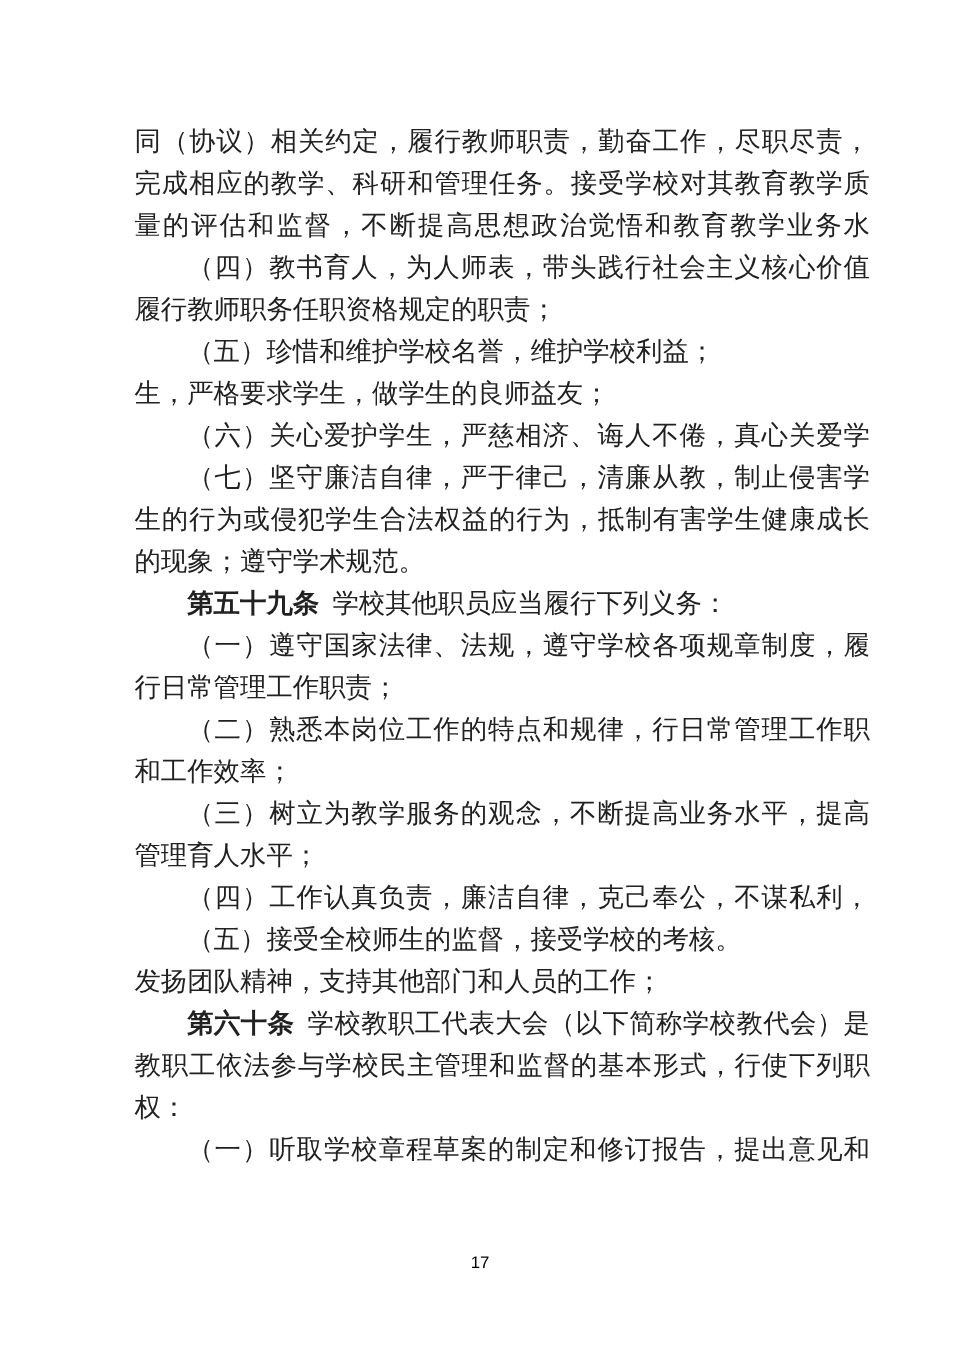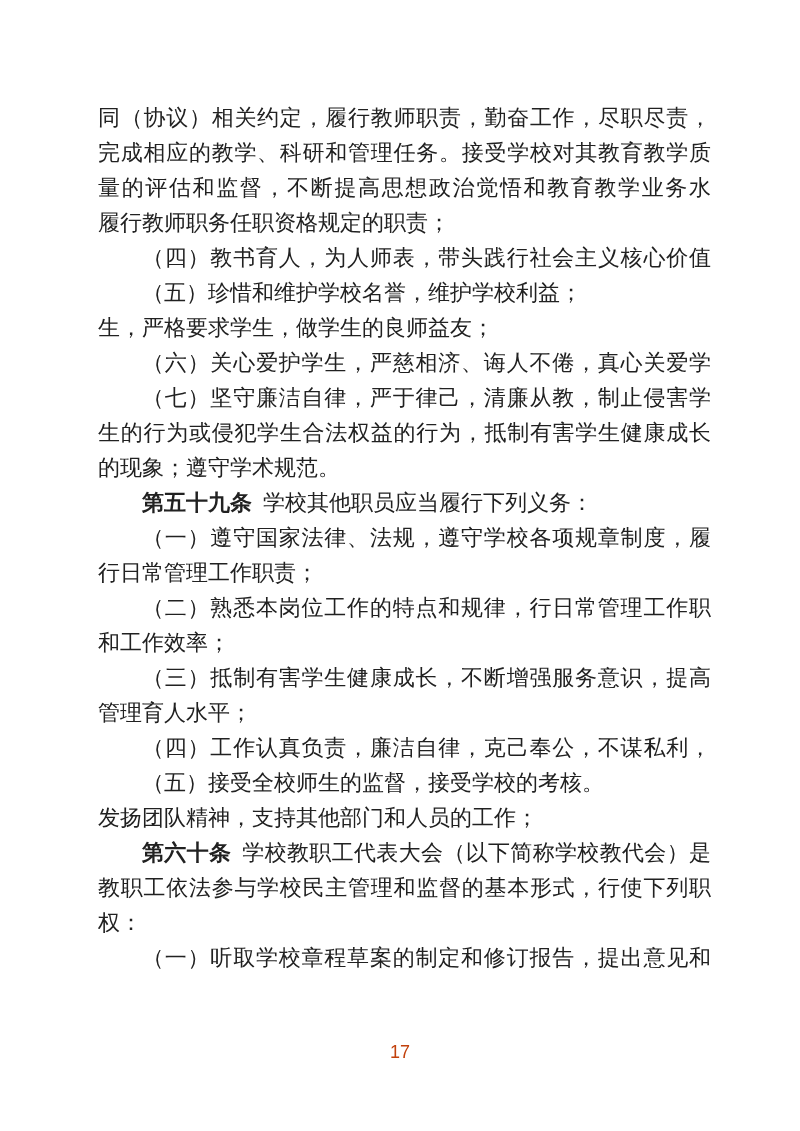--- a/index.html
+++ b/index.html
@@ -7,21 +7,21 @@
     position: relative;
     width: 800px;
     height: 1131px;
     background: #ffffff;
     overflow: hidden;
     font-family: "Liberation Serif", "DejaVu Serif", serif;
     color: #212121;
   }
   .content {
     position: absolute;
-    left: 98px;
+    left: 112px;
     top: 100px;
     width: 613px;
     font-size: 22px;
     line-height: 35px;
   }
   .line {
     width: 613px;
     height: 35px;
     text-align: left;
     white-space: normal;
@@ -37,50 +37,50 @@
     font-weight: bold;
     padding-right: 11px;
     text-align: center;
   }
   .page-number {
     position: absolute;
     left: 0;
     top: 1043px;
     width: 100%;
     text-align: center;
-    font-size: 18px;
+    font-size: 14px;
     line-height: 18px;
-    color: #c2410c;
+    color: #000000;
     font-family: "Liberation Sans", sans-serif;
   }
 </style>
 </head>
 <body>
 
 <div class="page">
   <div class="content">
     <div class="line jf">同（协议）相关约定，履行教师职责，勤奋工作，尽职尽责，</div>
     <div class="line jf">完成相应的教学、科研和管理任务。接受学校对其教育教学质</div>
     <div class="line jf">量的评估和监督，不断提高思想政治觉悟和教育教学业务水平，</div>
+    <div class="line jf indent">（四）教书育人，为人师表，带头践行社会主义核心价值</div>
     <div class="line">履行教师职务任职资格规定的职责；</div>
-    <div class="line jf indent">（四）教书育人，为人师表，带头践行社会主义核心价值</div>
     <div class="line indent">（五）珍惜和维护学校名誉，维护学校利益；</div>
     <div class="line">生，严格要求学生，做学生的良师益友；</div>
     <div class="line jf indent">（六）关心爱护学生，严慈相济、诲人不倦，真心关爱学</div>
     <div class="line jf indent">（七）坚守廉洁自律，严于律己，清廉从教，制止侵害学</div>
     <div class="line jf">生的行为或侵犯学生合法权益的行为，抵制有害学生健康成长</div>
     <div class="line">的现象；遵守学术规范。</div>
     <div class="line indent">
       <span class="bold">第五十九条</span><span>学校其他职员应当履行下列义务：</span>
     </div>
     <div class="line jf indent">（一）遵守国家法律、法规，遵守学校各项规章制度，履</div>
     <div class="line">行日常管理工作职责；</div>
     <div class="line jf indent">（二）熟悉本岗位工作的特点和规律，行日常管理工作职责</div>
     <div class="line">和工作效率；</div>
-    <div class="line jf indent">（三）抵制有害学生健康成长，不断增强服务意识，提高</div>
+    <div class="line jf indent">（三）树立为教学服务的观念，不断提高业务水平，提高</div>
     <div class="line">管理育人水平；</div>
     <div class="line jf indent">（四）工作认真负责，廉洁自律，克己奉公，不谋私利，</div>
     <div class="line indent">（五）接受全校师生的监督，接受学校的考核。</div>
     <div class="line">发扬团队精神，支持其他部门和人员的工作；</div>
     <div class="line jf indent">
       <span class="bold">第六十条</span><span>学校教职工代表大会（以下简称学校教代会）是</span>
     </div>
     <div class="line jf">教职工依法参与学校民主管理和监督的基本形式，行使下列职</div>
     <div class="line">权：</div>
     <div class="line jf indent">（一）听取学校章程草案的制定和修订报告，提出意见和</div>

